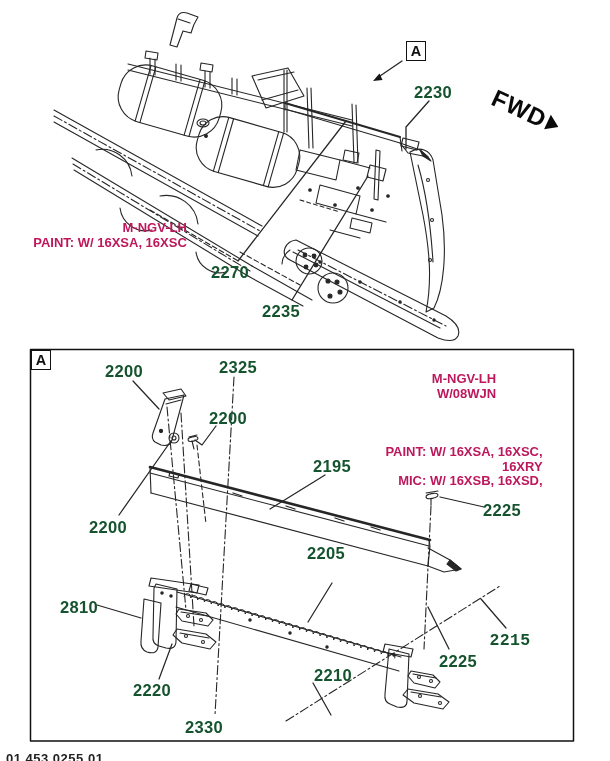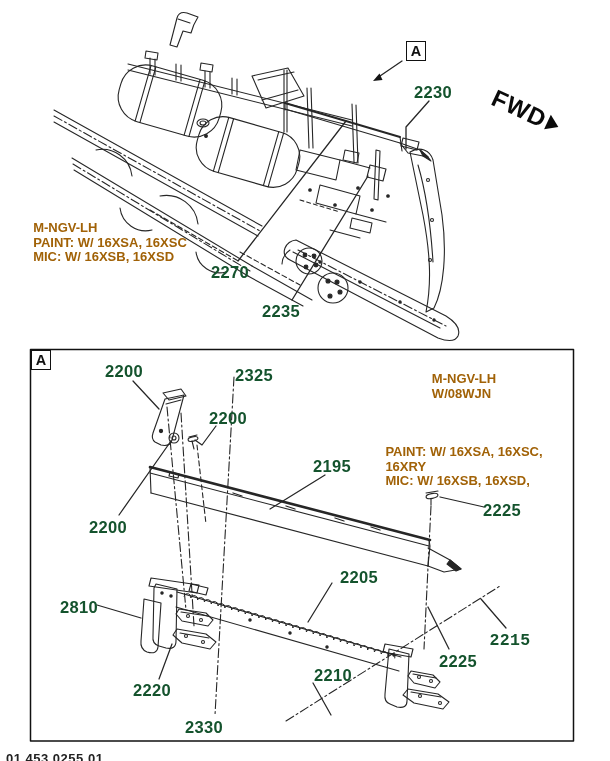--- a/index.html
+++ b/index.html
@@ -1,22 +1,22 @@
 <!DOCTYPE html>
 <html><head>
 <meta charset="utf-8">
 <style>
   html,body{margin:0;padding:0;background:#fff;}
   .page{position:relative;width:610px;height:761px;background:#fff;overflow:hidden;
         font-family:"Liberation Sans",sans-serif;}
   svg{position:absolute;left:0;top:0;}
   .lbl{position:absolute;transform:translateX(-50%);white-space:nowrap;
        font:bold 16.5px "Liberation Sans",sans-serif;color:#14532d;letter-spacing:.3px;}
-  .note{position:absolute;transform:translateX(-50%);text-align:left;
-        font:bold 13px "Liberation Sans",sans-serif;color:#a16207;line-height:14.5px;white-space:nowrap;}
+  .note{position:absolute;transform:translateX(-50%);text-align:right;
+        font:bold 13px "Liberation Sans",sans-serif;color:#be185d;line-height:14.5px;white-space:nowrap;}
   .marker{position:absolute;width:18px;height:18px;border:1.7px solid #111;background:#fff;
           display:flex;align-items:center;justify-content:center;
           font:bold 14.5px "Liberation Sans",sans-serif;color:#111;}
   .fwd{position:absolute;left:499px;top:84px;transform:rotate(25deg);transform-origin:left top;
        display:flex;align-items:center;color:#0a0a0a;
        font:900 24px "Liberation Sans",sans-serif;letter-spacing:1px;}
   .fwd-arrow{width:0;height:0;border-top:8px solid transparent;border-bottom:8px solid transparent;
              border-left:12px solid #0a0a0a;margin-left:2px;}
   .docnum{position:absolute;left:6px;top:751px;
           font:bold 13px "Liberation Sans",sans-serif;color:#222;letter-spacing:.5px;}
@@ -228,47 +228,46 @@
 <div class="marker" style="left:406px;top:41px;">A</div>
 
 <div class="fwd">
   <span>FWD</span>
   <span class="fwd-arrow"></span>
 </div>
 
 <div class="note" style="left:110px;top:221px;">
   <div>M-NGV-LH</div>
   <div>PAINT: W/ 16XSA, 16XSC</div>
-  <div>MIC: W/ 16XSB, 16XSD</div>
 </div>
 
 <div class="lbl" style="left:433px;top:83px;">2230</div>
 <div class="lbl" style="left:230px;top:263px;">2270</div>
 <div class="lbl" style="left:281px;top:302px;">2235</div>
 
 <div class="marker" style="left:31px;top:350px;">A</div>
 
 <div class="note" style="left:464px;top:372px;">
   <div>M-NGV-LH</div>
   <div>W/08WJN</div>
 </div>
 
 <div class="note" style="left:464px;top:414px;margin-top:31px;">
   <div>PAINT: W/ 16XSA, 16XSC,</div>
   <div>16XRY</div>
   <div>MIC: W/ 16XSB, 16XSD,</div>
 </div>
 
 <div class="lbl" style="left:124px;top:362px;">2200</div>
-<div class="lbl" style="left:238px;top:366px;margin-left:16px;">2325</div>
+<div class="lbl" style="left:238px;top:358px;">2325</div>
 <div class="lbl" style="left:228px;top:409px;">2200</div>
 <div class="lbl" style="left:332px;top:457px;">2195</div>
 <div class="lbl" style="left:502px;top:501px;">2225</div>
 <div class="lbl" style="left:108px;top:518px;">2200</div>
-<div class="lbl" style="left:326px;top:568px;margin-left:33px;">2205</div>
+<div class="lbl" style="left:326px;top:544px;">2205</div>
 <div class="lbl" style="left:79px;top:598px;">2810</div>
 <div class="lbl" style="left:152px;top:681px;">2220</div>
 <div class="lbl" style="left:204px;top:718px;">2330</div>
 <div class="lbl" style="left:333px;top:666px;">2210</div>
 <div class="lbl" style="left:458px;top:652px;">2225</div>
 <div class="lbl" style="left:510px;top:631px;font-family:Liberation Mono, monospace;">2215</div>
 
 <div class="docnum">01 453 0255 01</div>
 
 </div>

